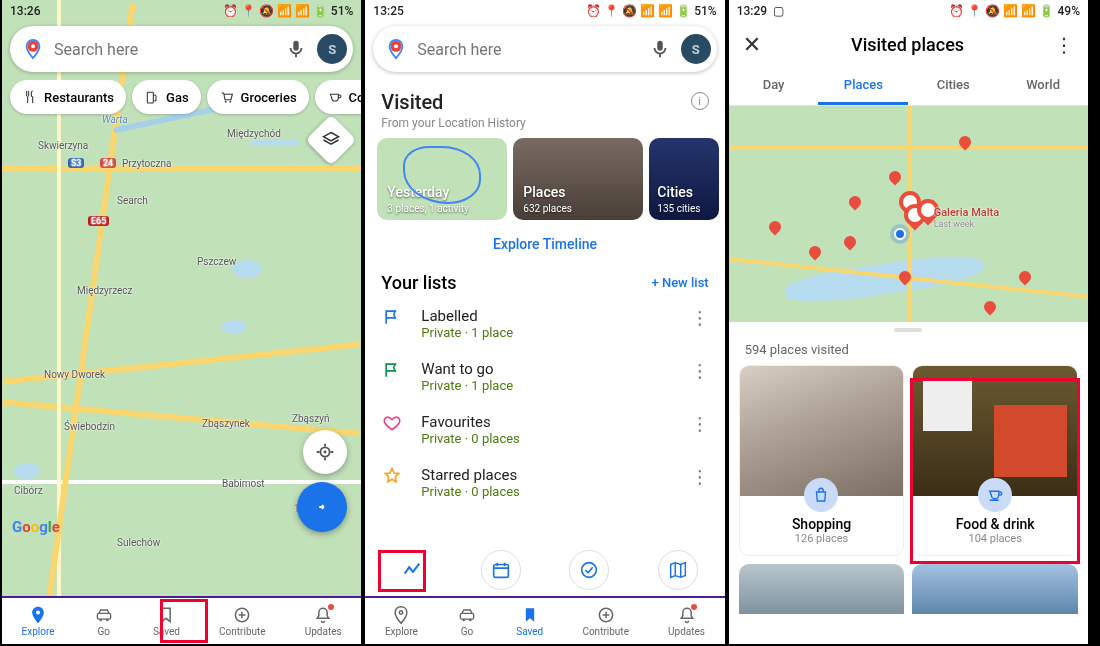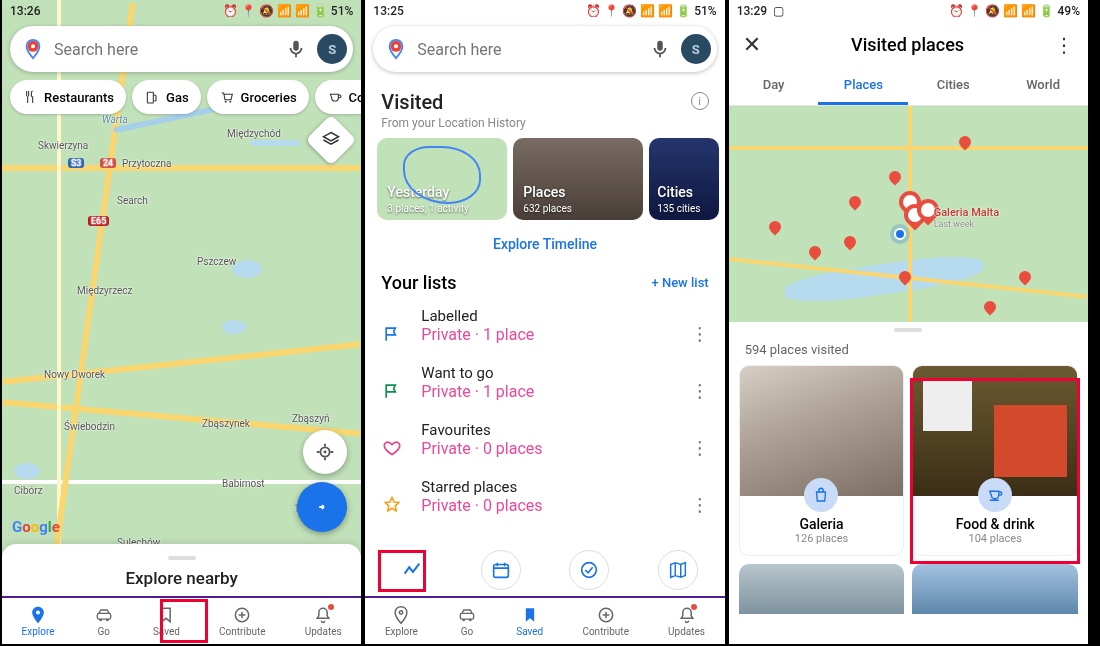--- a/index.html
+++ b/index.html
@@ -77,24 +77,24 @@
   .v-card.map { background:#c1e1b9;}
   .v-card.map::after{content:'';position:absolute;left:20%;top:10%;right:20%;bottom:20%;border:2px solid #4285F4;border-radius:40% 60% 50% 70%;}
   .v-card.mall { background:linear-gradient(#786b63,#4a3f38);}
   .v-card.city { background:linear-gradient(#25356d,#0e1840);}
   .explore-link { text-align:center; color:#1a73e8; font-size:14px; font-weight:500; padding:8px 0 12px 0;}
 
   .lists-head { display:flex; justify-content:space-between; align-items:center; padding:8px 16px 4px 16px;}
   .lists-head .t { font-size:18px; font-weight:500;}
   .new-list { color:#1a73e8; font-size:13px; font-weight:500;}
 
-  .list-row { display:flex; align-items:flex-end; padding:10px 16px; gap:18px; position:relative;}
+  .list-row { display:flex; align-items:flex-start; padding:10px 16px; gap:18px; position:relative;}
   .list-icon { width:22px; display:flex; justify-content:center;}
   .list-text .n { font-size:15px; color:#222;}
-  .list-text .s { font-size:16px; color:#ec4899;}
+  .list-text .s { font-size:13px; color:#4d7c0f;}
   .row-menu { margin-left:auto; color:#666; font-size:18px;}
 
   .shortcut-row { position:absolute; bottom:48px; left:0; right:0; display:flex; justify-content:space-around; padding:4px 2px 6px 2px; background:#fff;}
   .shortcut { width:40px; height:40px; border:1px solid #ddd; border-radius:50%; display:flex; align-items:center; justify-content:center;}
   .shortcut svg { width:22px; height:22px; color:#1a73e8;}
   .shortcut.noborder { border:none; }
 
   
   .p3-head { display:flex; align-items:center; justify-content:space-between; padding:10px 14px;}
   .p3-title { font-size:18px; font-weight:500;}
@@ -241,24 +241,20 @@
   </div>
   <div class="directions-btn">
     <svg width="22" height="22" viewBox="0 0 24 24">
           <path d="M12 2l10 10-10 10L2 12z" fill="#1a73e8"></path>
           <path d="M9 12h5m0 0l-2-2m2 2l-2 2" stroke="#fff" stroke-width="2" fill="none"></path>
         </svg>
   </div>
 
   <div class="google-text"><span>G</span><span>o</span><span>o</span><span>g</span><span>l</span><span>e</span></div>
 
-  <div class="sheet">
-    <div class="sheet-handle"></div>
-    <div class="sheet-title">Explore nearby</div>
-  </div>
 
   <div class="bottom-nav">
     <div class="nav-item active">
           <svg viewBox="0 0 24 24">
             <path d="M12 2c4 0 7 3 7 7 0 5-7 13-7 13S5 14 5 9c0-4 3-7 7-7z" fill="#1a73e8"></path>
             <circle cx="12" cy="9" r="2.4" fill="#fff"></circle>
           </svg>
           <span>Explore</span>
         </div>
     <div class="nav-item">
@@ -528,21 +524,21 @@
   <div class="p3-grid">
     <div class="p3-card">
       <div class="img shop-bg">
         <div class="round-icn">
               <svg width="18" height="18" viewBox="0 0 24 24">
                 <path d="M6 8h12l-1 12H7zM9 8V6a3 3 0 016 0v2" fill="none" stroke="#1a73e8" stroke-width="1.8"></path>
               </svg>
             </div>
       </div>
       <div class="bdy" style="padding-top:20px;">
-        <div class="t">Galeria</div>
+        <div class="t">Shopping</div>
         <div class="s">126 places</div>
       </div>
     </div>
     <div class="p3-card">
       <div class="img food-bg">
         <div class="round-icn">
               <svg width="18" height="18" viewBox="0 0 24 24">
                 <path d="M5 7h12v5a5 5 0 01-10 0zM17 8h2a2 2 0 010 4h-2M5 19h12" fill="none" stroke="#1a73e8" stroke-width="1.8"></path>
               </svg>
             </div>

